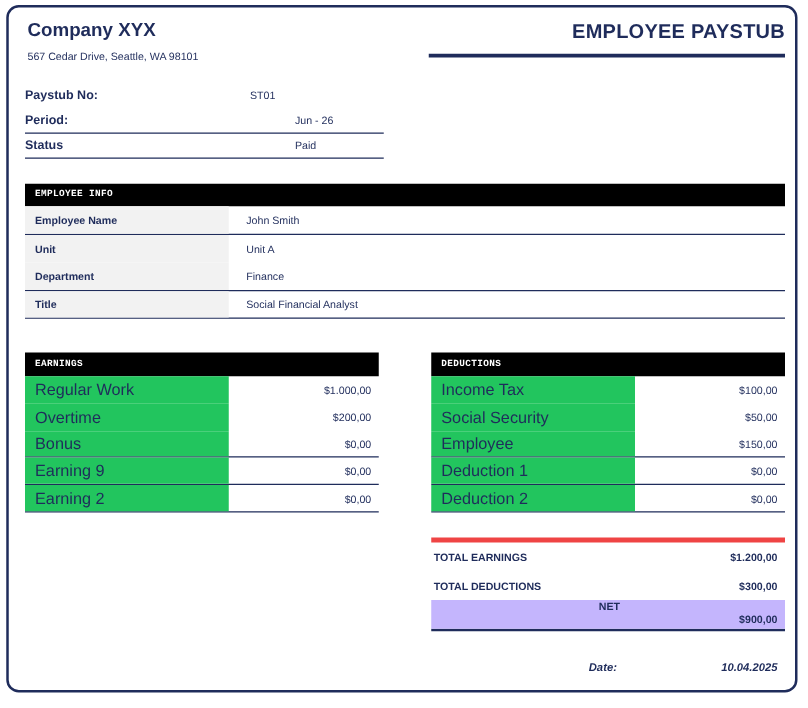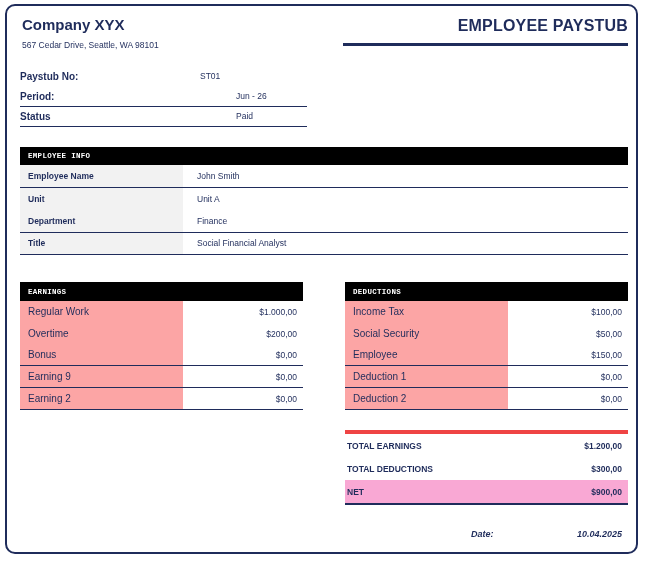--- a/index.html
+++ b/index.html
@@ -47,34 +47,34 @@
   }
   .cell-value { flex: 1; font-size: 8.5px; display: flex; align-items: center; padding-left: 14px; }
   
   .table { position: absolute; top: 282px; width: 283px; }
   .table.earnings { left: 20px; }
   .table.deductions { left: 345px; }
   .table .bar { height: 19px; }
   .t-row { height: 21.8px; display: flex; align-items: stretch; }
   .t-row.bb { border-bottom: 1.6px solid #1F2C5B; }
   .t-label {
-    width: 163px; background: #fca5a5; font-size: 10px;
+    width: 163px; background: #22c55e; font-size: 13px;
     display: flex; align-items: center; padding-left: 8px;
   }
   .t-value {
     flex: 1; font-size: 8.5px;
     display: flex; align-items: center; justify-content: flex-end; padding-right: 6px;
   }
   
   .totals {
     position: absolute; left: 345px; top: 430px; width: 283px;
     border-top: 4px solid #ef4444; border-bottom: 2px solid #1F2C5B;
   }
   .tot-row { height: 23px; display: flex; align-items: center; font-size: 8.5px; font-weight: 700; }
-  .tot-row.net { background: #f9a8d4; }
+  .tot-row.net { background: #c4b5fd; flex-direction: column; }
   .tot-label { padding-left: 2px; }
   .tot-value { margin-left: auto; padding-right: 6px; }
   
   .date-row {
     position: absolute; left: 345px; top: 524px; width: 283px; height: 20px;
     display: flex; align-items: center;
     font-style: italic; font-weight: 700; font-size: 9px;
   }
   .date-label { margin-left: 126px; }
   .date-value { margin-left: auto; padding-right: 6px; }

